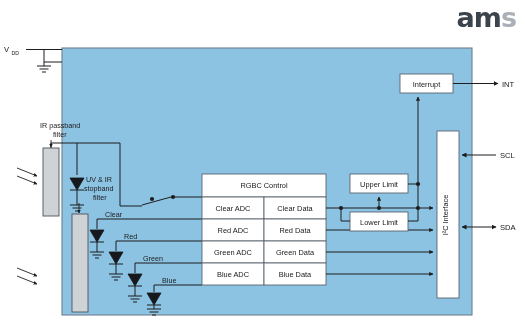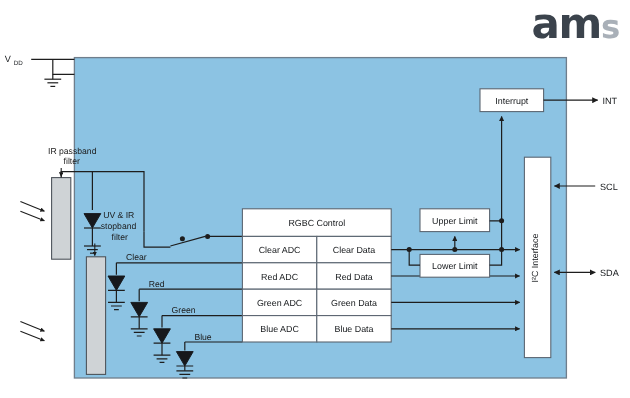--- a/index.html
+++ b/index.html
@@ -29,21 +29,21 @@
     position: absolute;
     right: 9px;
     top: 4px;
     height: 26px;
     display: flex;
     align-items: baseline;
     letter-spacing: -1px;
   }
   #logo .logo-ams {
     font-family: "DejaVu Sans", sans-serif;
-    font-size: 35px;
+    font-size: 27px;
     font-weight: bold;
     color: #3b434c;
     line-height: 1;
   }
   #logo .logo-mark {
     font-family: "DejaVu Sans", sans-serif;
     font-size: 27px;
     font-weight: bold;
     color: #a9b0b8;
     line-height: 1;

